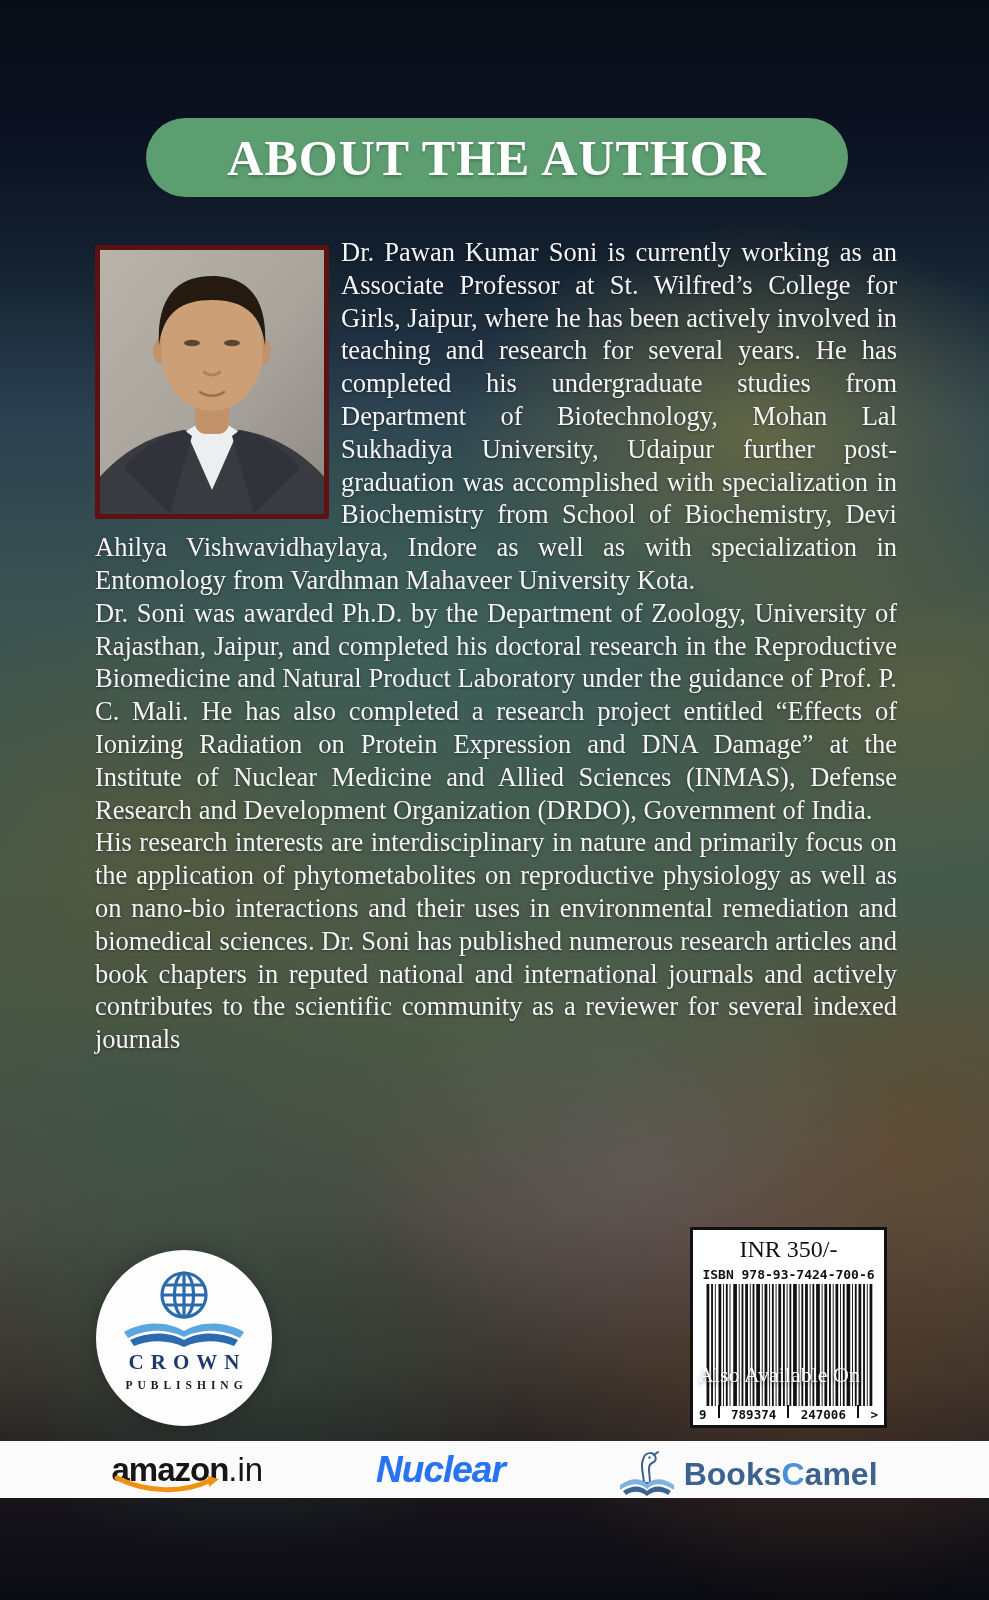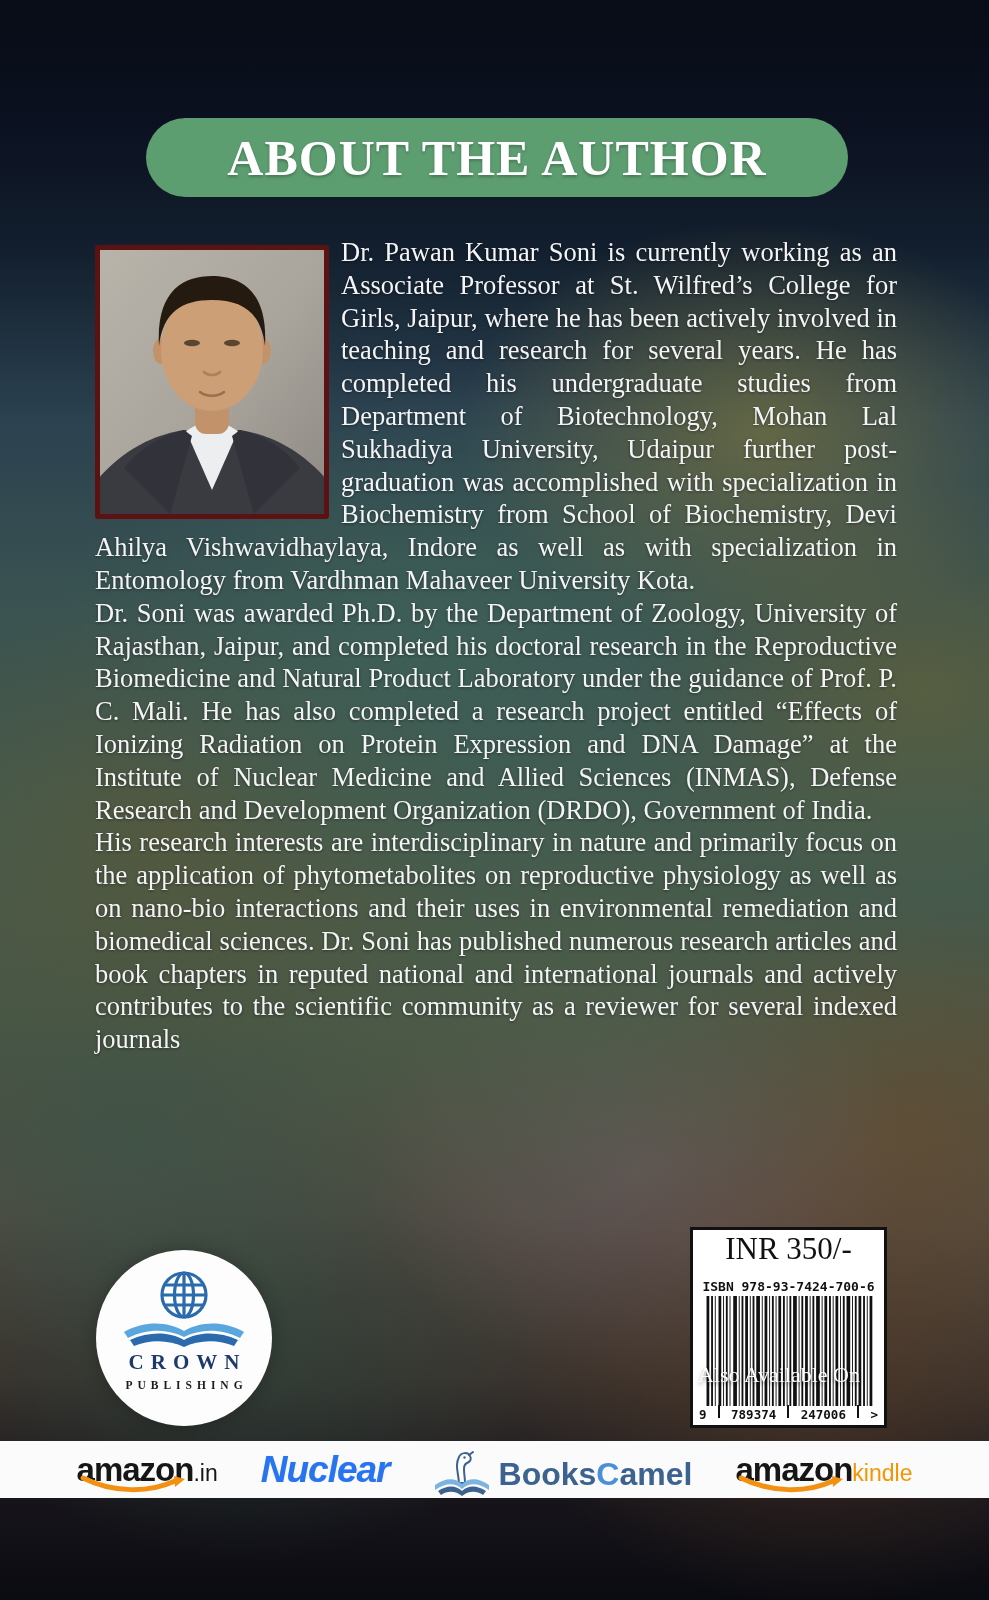--- a/index.html
+++ b/index.html
@@ -48,25 +48,25 @@
     position:absolute;left:690px;top:1227px;width:197px;height:201px;
     background:#fff;border:3px solid #111;box-sizing:border-box;
     display:flex;flex-direction:column;
   }
   .price-tag{
     background:#e8391d;color:#fff;height:38px;flex:0 0 38px;
     display:flex;align-items:center;justify-content:center;
     font-size:21px;
   }
   .price-amount{
-    color:#111;text-align:center;font-size:31px;line-height:34px;margin-top:2px;
+    color:#111;text-align:center;font-size:24px;line-height:34px;margin-top:2px;
   }
   .isbn-line{
     font-family:"DejaVu Sans Mono", monospace;font-weight:600;color:#111;
-    font-size:13px;letter-spacing:0;text-align:center;margin-top:13px;white-space:nowrap;
+    font-size:13px;letter-spacing:0;text-align:center;margin-top:1px;white-space:nowrap;
   }
   .bars-wrap{flex:1;padding:2px 8px 0 8px;}
   .bars-wrap svg{display:block;width:100%;height:100%;}
   .barcode-digits{
     position:relative;height:17px;margin:0 6px 2px 6px;
     display:flex;align-items:center;justify-content:space-between;
     font-family:"DejaVu Sans Mono", monospace;font-size:12.5px;font-weight:600;color:#111;
   }
   .guard{width:2px;height:13px;background:#111;margin-top:-6px;}
   
@@ -94,21 +94,21 @@
   
   .retail-strip{
     position:absolute;left:0;top:1441px;width:989px;height:57px;background:#fbfbfb;
     display:flex;align-items:center;justify-content:space-around;
     padding:0 55px;box-sizing:border-box;
     font-family:"Liberation Sans", sans-serif;
   }
   .retailer{display:flex;align-items:center;}
   .amazon-block{position:relative;display:inline-block;line-height:1;}
   .amazon-main{font-weight:bold;color:#161616;font-size:33px;letter-spacing:-1px;}
-  .amazon-suffix{color:#161616;font-size:23px;font-weight:400;}
+  .amazon-suffix{color:#161616;font-size:33px;font-weight:400;}
   .amazon-suffix.kindle{color:#f79400;}
   .amazon-smile{position:absolute;left:2px;bottom:-9px;}
   .flipkart-text{
     color:#2874f0;font-size:37px;font-weight:bold;font-style:italic;letter-spacing:-1px;
     text-shadow:0 0 1px rgba(40,116,240,.4);
   }
   .bookscamel{display:flex;align-items:flex-end;}
   .bc-icon{margin-right:8px;margin-bottom:-4px;}
   .bc-text{font-size:32px;font-weight:bold;letter-spacing:0;}
   .bc-dark{color:#3c6390;}
@@ -259,25 +259,16 @@
       <svg class="bc-icon" width="58" height="50" viewBox="0 0 58 50">
         <path d="M26,36 C25,24 22,18 26,10 C28,5 35,5 37,9 C39,12 37,15 34,16 C32,17 31,18 31,22 C31,27 32,31 32,36 Z" fill="#fff" stroke="#3c6390" stroke-width="2"></path>
         <circle cx="31.5" cy="10.5" r="1.2" fill="#3c6390"></circle>
         <path d="M36,8 L40,5" stroke="#3c6390" stroke-width="2" stroke-linecap="round"></path>
         <path d="M2,38 C13,30 23,31 29,37 C35,31 45,30 56,38 L56,43 C45,35 35,36 29,42 C23,36 13,35 2,43 Z" fill="#7db3e0"></path>
         <path d="M5,44 C14,38 23,38 29,44 C35,38 44,38 53,44 L50,48 C43,43 35,44 29,49 C23,44 15,43 8,48 Z" fill="#3c6390"></path>
       </svg>
       <span class="bc-text"><span class="bc-dark">Books</span><span class="bc-light">C</span><span class="bc-dark">amel</span></span>
     </div>
 
-    <div class="retailer">
-      <span class="amazon-block">
-        <span class="amazon-main">amazon</span><span class="amazon-suffix kindle">kindle</span>
-        <svg class="amazon-smile" width="108" height="20" viewBox="0 0 108 20">
-          <path d="M4,3 C34,18 70,18 96,6" stroke="#f29111" stroke-width="5" fill="none" stroke-linecap="round"></path>
-          <path d="M95,1 L106,4 L96,12 Z" fill="#f29111"></path>
-        </svg>
-      </span>
-    </div>
 
   </div>
 
 </div>
 
 </body></html>

